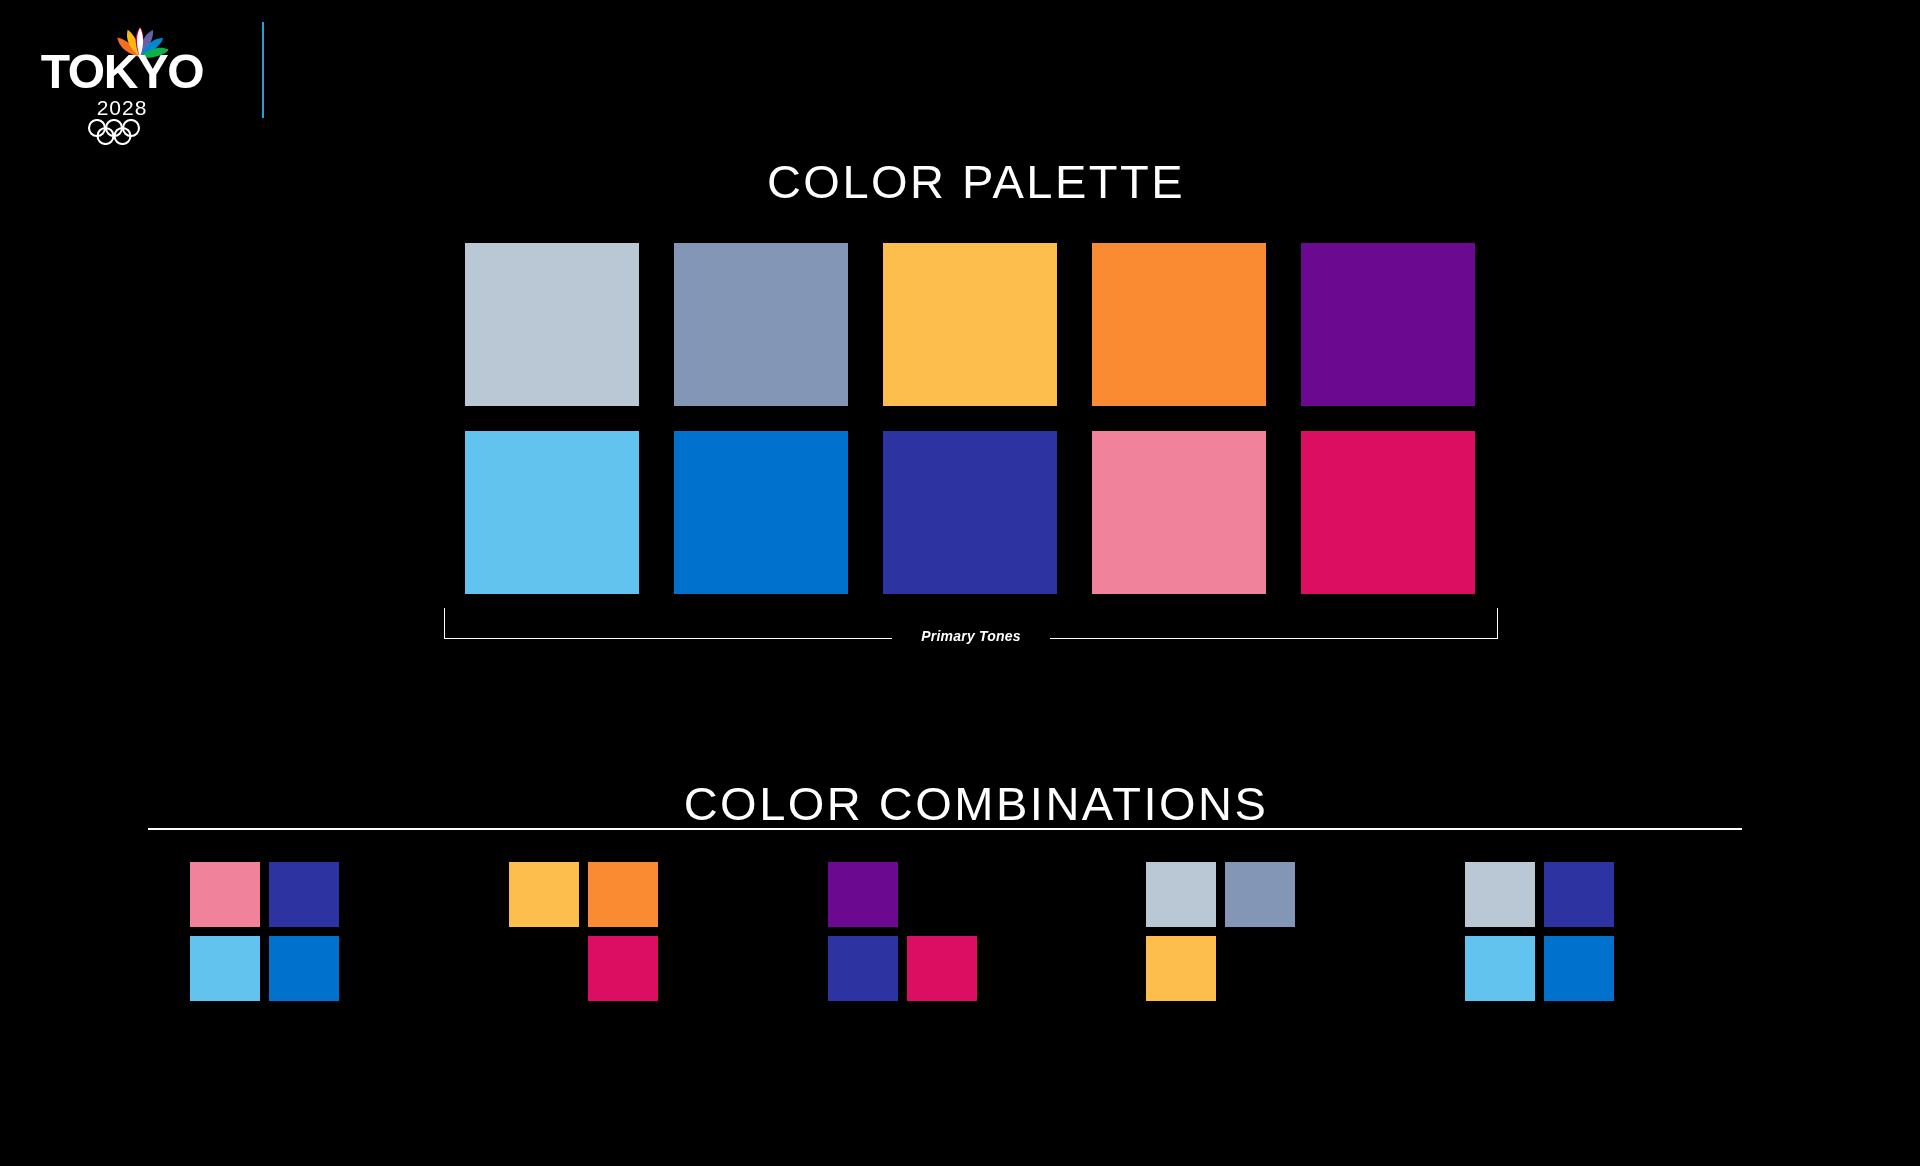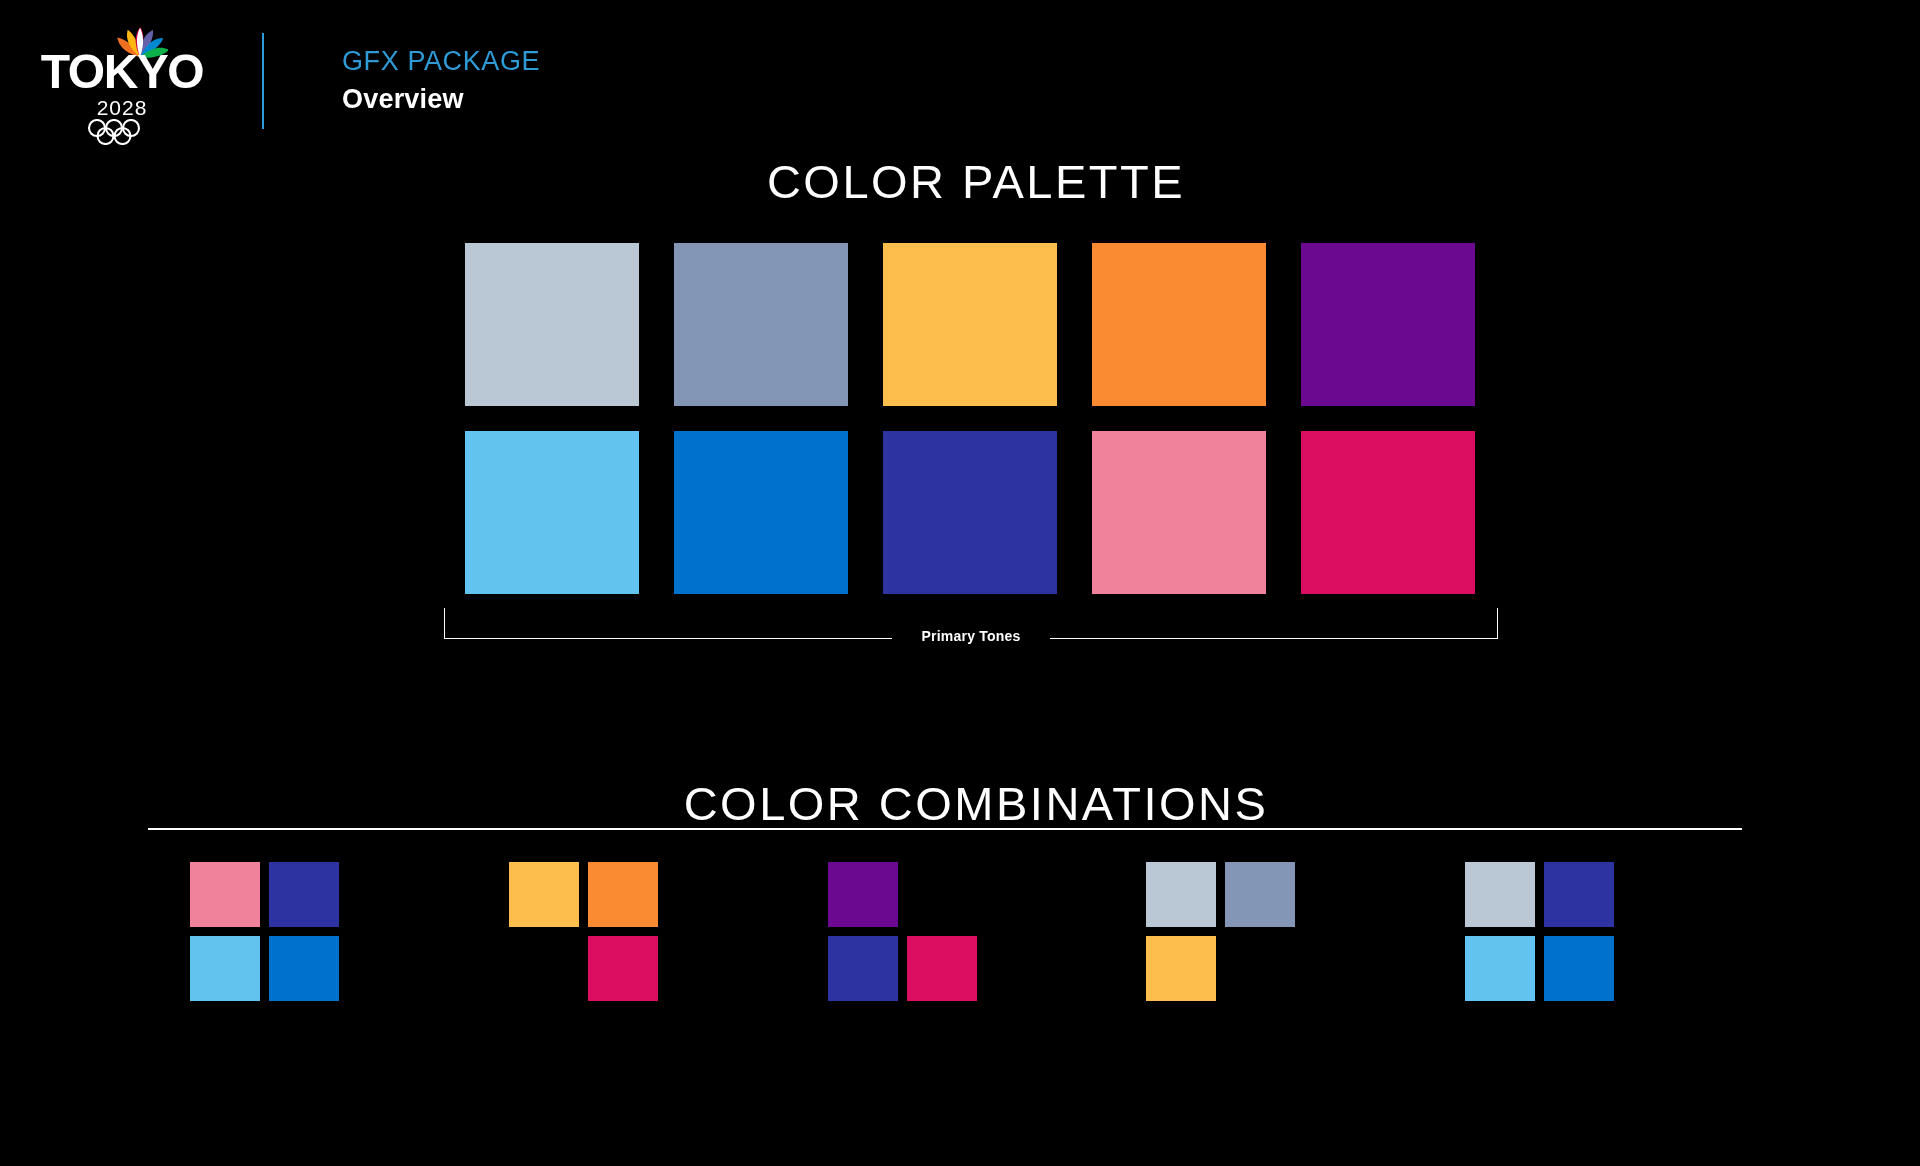--- a/index.html
+++ b/index.html
@@ -17,21 +17,20 @@
     color: #ffffff;
     -webkit-font-smoothing: antialiased;
   }
 
   
   .header {
     position: absolute;
     top: 22px;
     left: 52px;
     display: flex;
-    align-items: center;
     height: 118px;
     gap: 44px;
   }
   .logo-block {
     width: 140px;
     height: 118px;
     position: relative;
     display: flex;
     flex-direction: column;
     align-items: center;
@@ -132,20 +131,21 @@
   }
   .swatch { width: 174px; height: 163px; }
 
   
   .bracket {
     position: absolute;
     top: 608px;
     left: 444px;
     width: 1054px;
     height: 42px;
+    font-style: italic;
   }
   .bracket-line-left,
   .bracket-line-right {
     position: absolute;
     top: 30px;
     height: 1px;
     background: #ffffff;
   }
   .bracket-line-left  { left: 0;   width: 448px; }
   .bracket-line-right { right: 0;  width: 448px; }
@@ -249,24 +249,20 @@
           <circle cx="47" cy="9" r="8"></circle>
           <circle cx="21.5" cy="17" r="8"></circle>
           <circle cx="38.5" cy="17" r="8"></circle>
         </g>
       </svg>
     </span>
   </div>
 
   <div class="header-divider"></div>
 
-  <div class="header-text">
-    <div class="gfx-package">GFX PACKAGE</div>
-    <div class="overview">Overview</div>
-  </div>
 </div>
 
 <div class="section-title" id="palette-title">COLOR PALETTE</div>
 
 <div class="palette" id="palette-grid">
     <div class="swatch" style="background: rgb(185, 200, 212);"></div>
     <div class="swatch" style="background: rgb(131, 150, 181);"></div>
     <div class="swatch" style="background: rgb(253, 190, 78);"></div>
     <div class="swatch" style="background: rgb(251, 139, 51);"></div>
     <div class="swatch" style="background: rgb(107, 10, 145);"></div>

